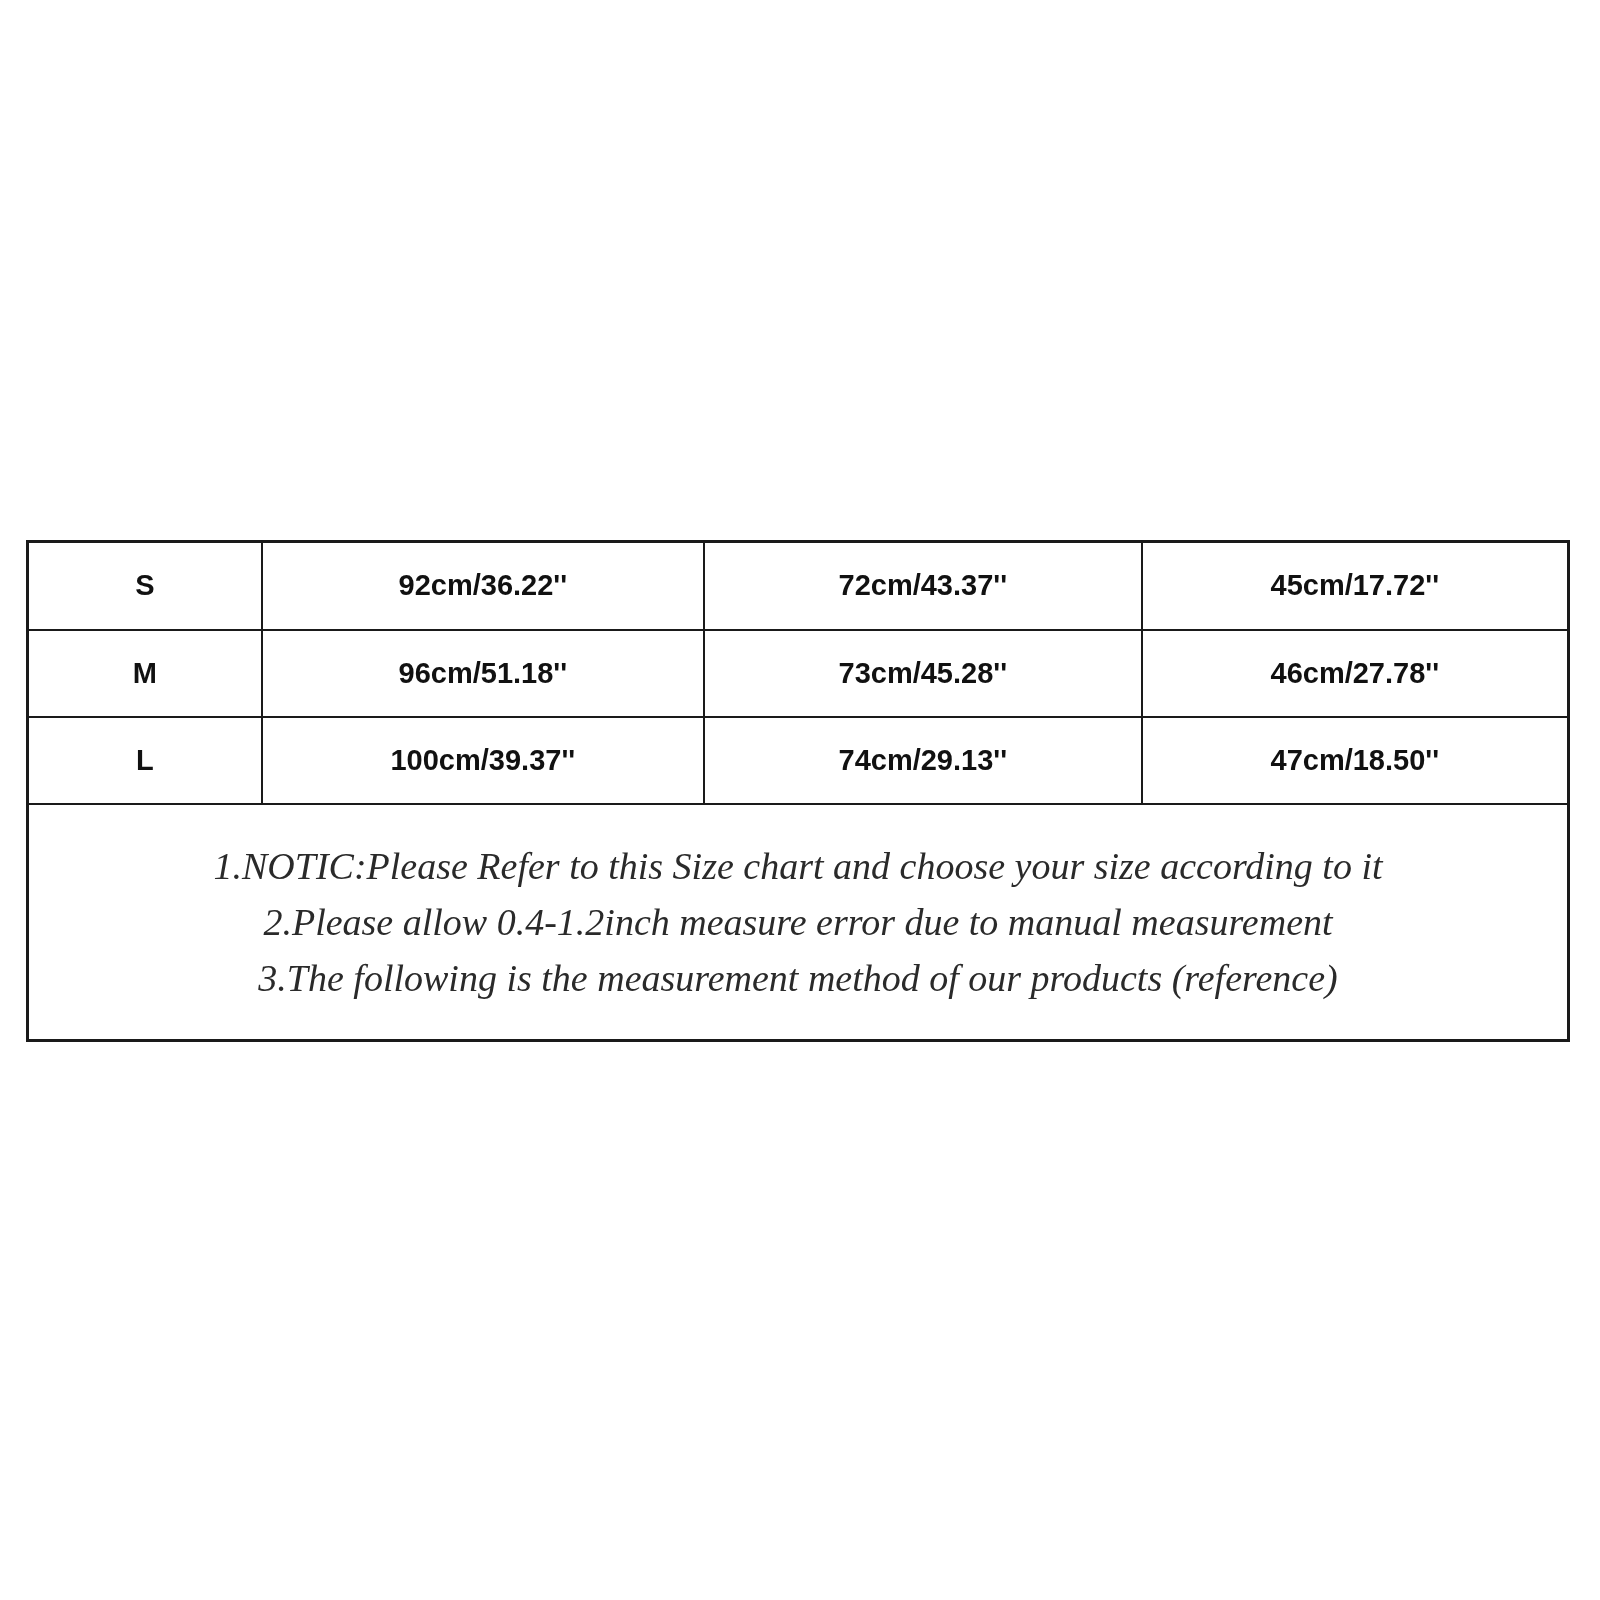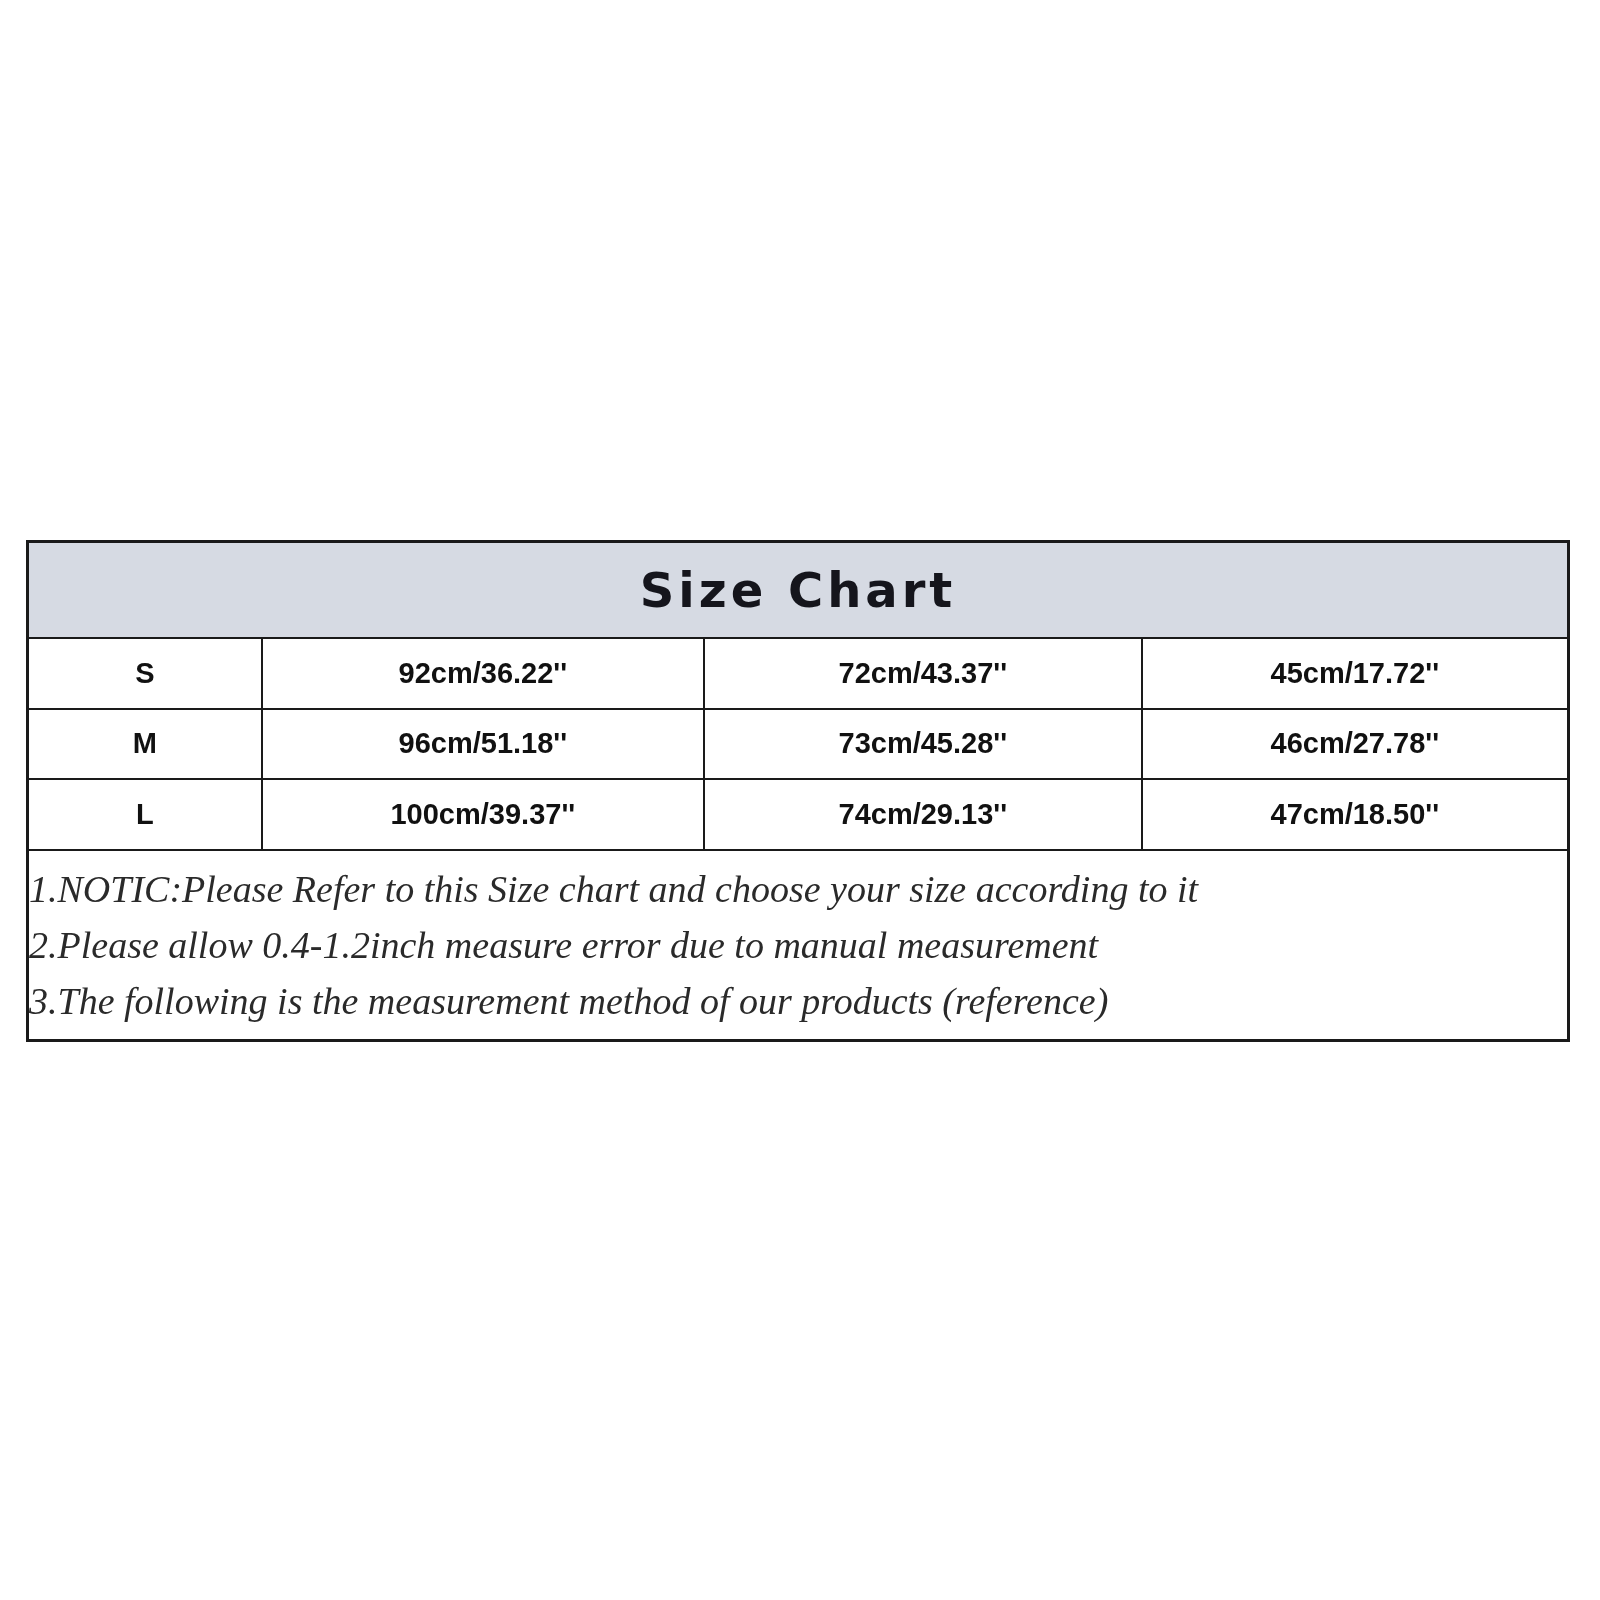--- a/index.html
+++ b/index.html
@@ -59,38 +59,35 @@
   }
   tr.notes-row td {
     height: 168px;
   }
   .notes {
     font-family: "Liberation Serif", serif;
     font-style: italic;
     font-size: 38px;
     line-height: 56px;
     color: #2a2a2a;
-    text-align: left;
+    text-align: center;
   }
 </style>
 </head>
 <body>
 
 <div class="chart-wrap">
   <table class="size-chart">
     <colgroup>
       <col class="col-size">
       <col class="col-bust">
       <col class="col-sleeve">
       <col class="col-length">
     </colgroup>
     <tbody>
-      <tr class="title-row">
-        <td colspan="4">Size Chart</td>
-      </tr>
       <tr class="data-row">
         <td>S</td>
         <td>92cm/36.22''</td>
         <td>72cm/43.37''</td>
         <td>45cm/17.72''</td>
       </tr>
       <tr class="data-row">
         <td>M</td>
         <td>96cm/51.18''</td>
         <td>73cm/45.28''</td>

